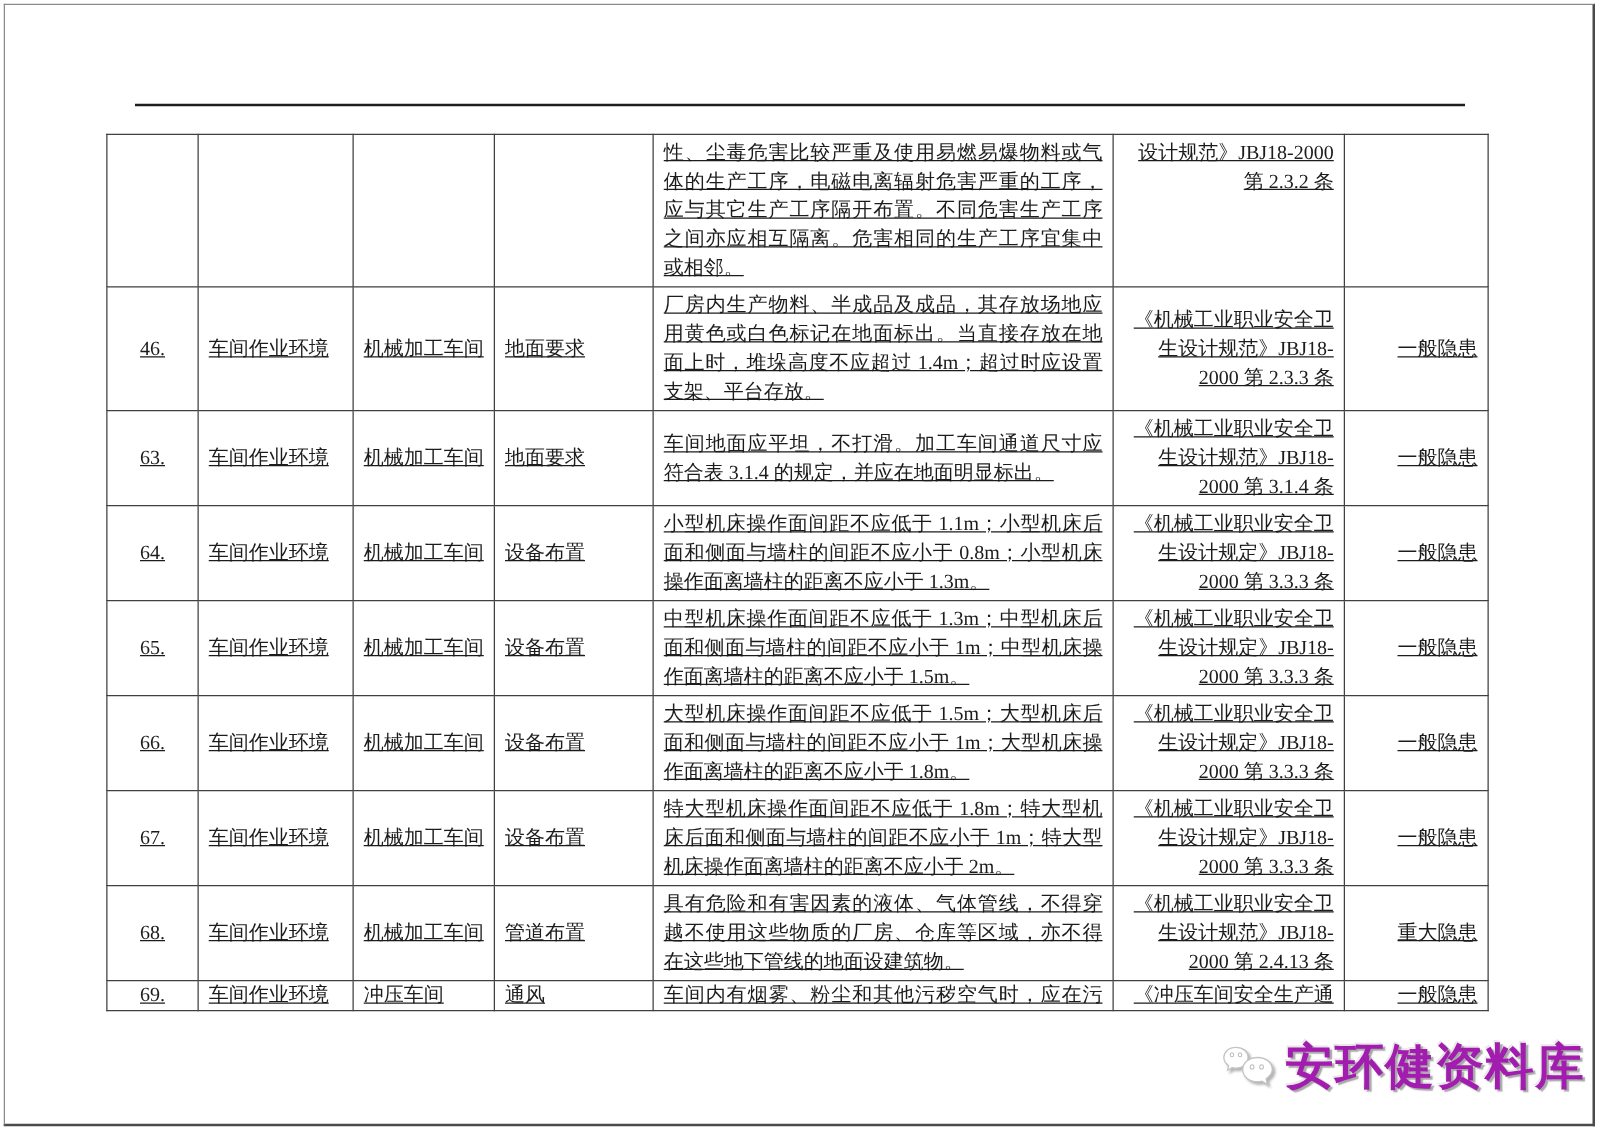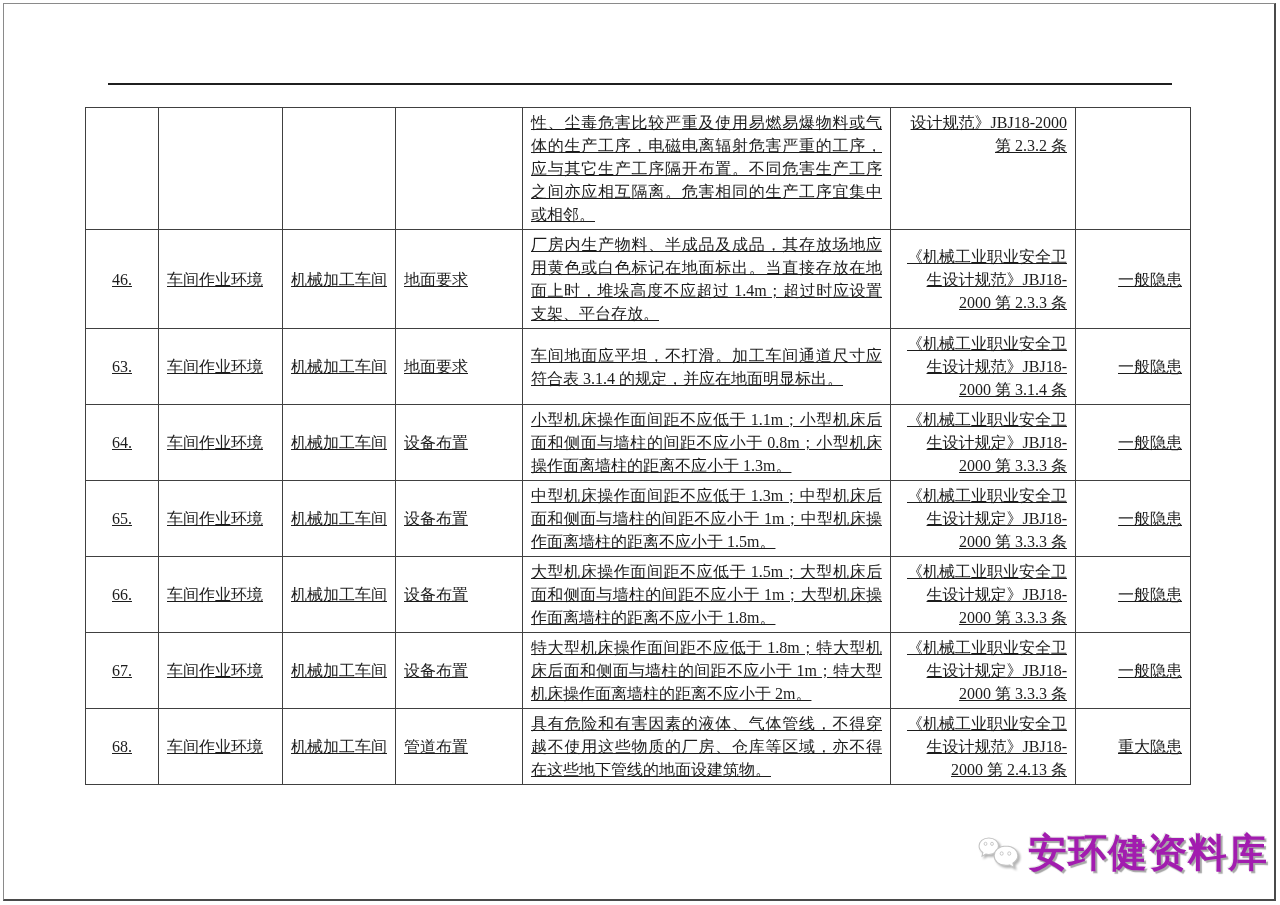--- a/index.html
+++ b/index.html
@@ -134,20 +134,29 @@
   </tr>
       <tr>
     <td class="c-no">68.</td>
     <td class="c-cat">车间作业环境</td>
     <td class="c-shop">机械加工车间</td>
     <td class="c-item">管道布置</td>
     <td class="c-desc">具有危险和有害因素的液体、气体管线，不得穿越不使用这些物质的厂房、仓库等区域，亦不得在这些地下管线的地面设建筑物。</td>
     <td class="c-ref">《机械工业职业安全卫生设计规范》JBJ18-2000 第 2.4.13 条</td>
     <td class="c-haz">重大隐患</td>
   </tr>
+      <tr class="clipped">
+    <td class="c-no">69.</td>
+    <td class="c-cat">车间作业环境</td>
+    <td class="c-shop">冲压车间</td>
+    <td class="c-item">通风</td>
+    <td class="c-desc">车间内有烟雾、粉尘和其他污秽空气时，应在污</td>
+    <td class="c-ref">《冲压车间安全生产通</td>
+    <td class="c-haz">一般隐患</td>
+  </tr>
     </tbody>
 </table>
 
 <div class="watermark">
   <svg class="wm-icon" width="78" height="62" viewBox="0 0 78 62">
     <g fill="#ffffff" stroke="#c4c4c4" stroke-width="2">
       <path d="M20 3 C9 3 2 10 2 18 c0 5 3 9 7 12 l-1.5 7 7-4 c2 .6 3.6 .8 5.5 .8 11 0 18-7 18-16.4 C38 10 31 3 20 3 Z"></path>
       <path d="M52 18 c-13 0-22 8-22 18 0 10 9 18 22 18 2.3 0 4.5-.3 6.6-.9 l8 4.6-1.8-8 c4.6-3.3 9.2-8 9.2-13.7 0-10-9-18-22-18 Z"></path>
     </g>
     <g fill="#ffffff" stroke="#bdbdbd" stroke-width="1.5">

